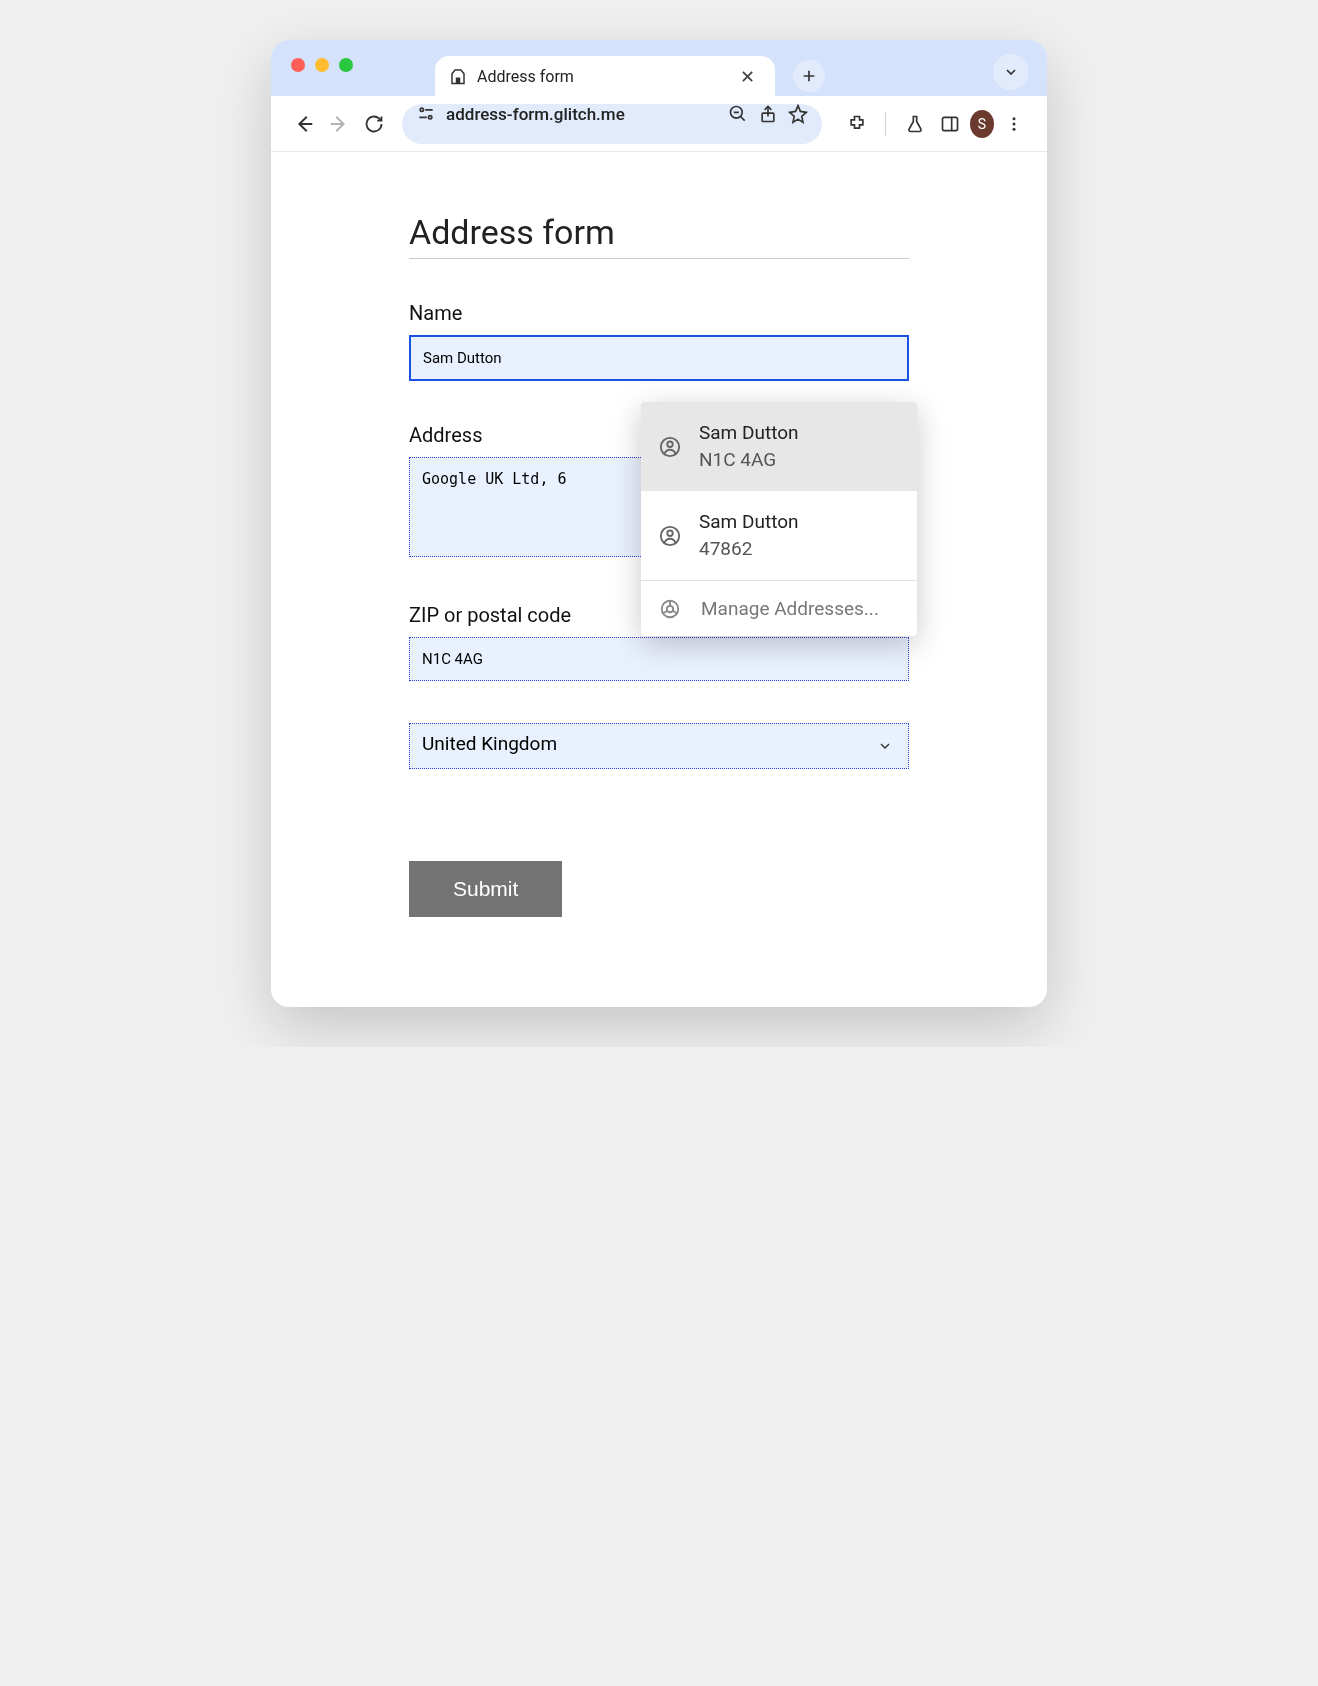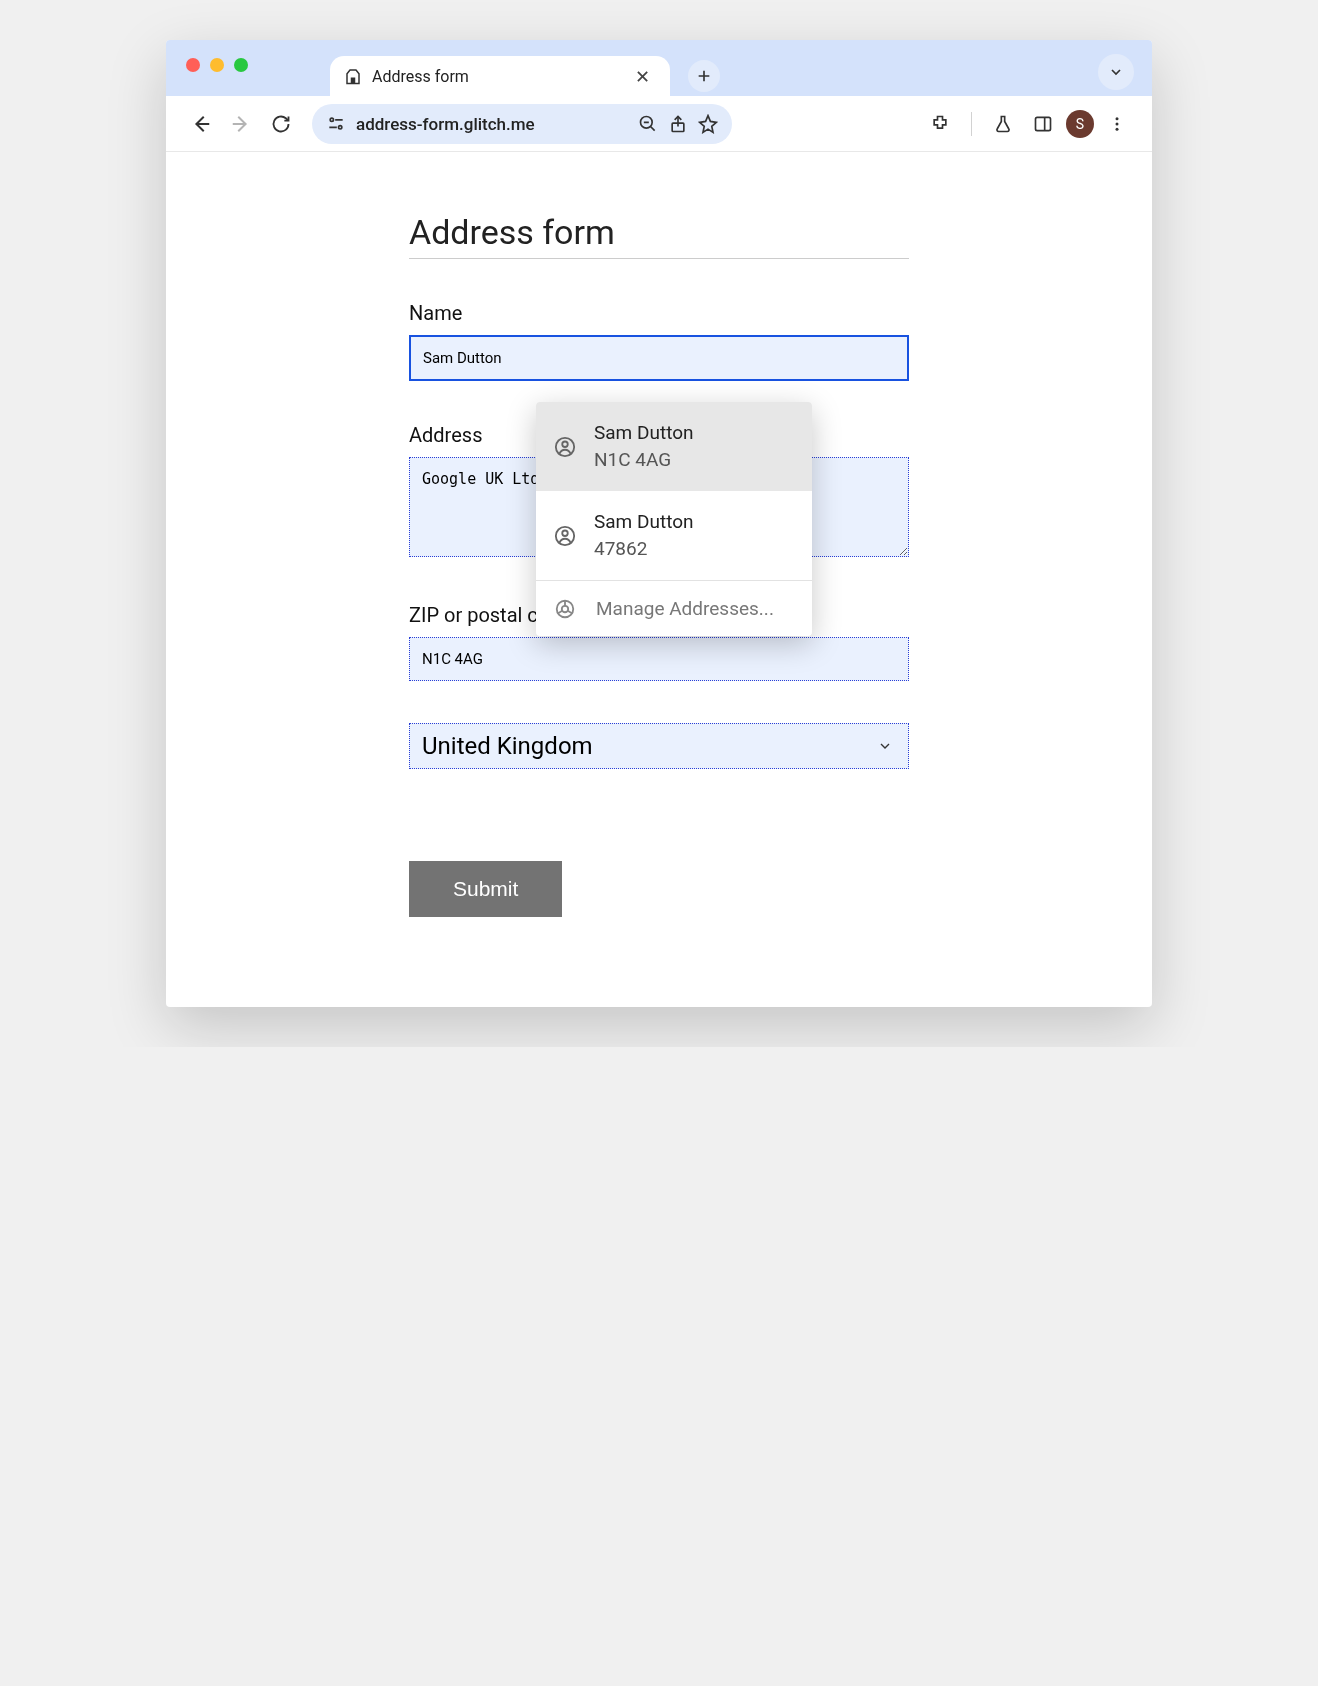--- a/index.html
+++ b/index.html
@@ -5,23 +5,23 @@
   * { box-sizing: border-box; }
   body {
     margin: 0;
     background: #f0f0f0;
     font-family: -apple-system, BlinkMacSystemFont, "Segoe UI", Roboto, Helvetica, Arial, sans-serif;
     display: flex;
     justify-content: center;
     padding: 40px 0;
   }
   .window {
-    width: 986px;
+    width: 776px;
     background: #fff;
-    border-radius: 4px;
+    border-radius: 18px;
     box-shadow: 0 20px 60px rgba(0,0,0,0.18);
     overflow: hidden;
     position: relative;
   }
   
   .titlebar {
     background: #d4e2fb;
     height: 56px;
     display: flex;
     align-items: flex-end;
@@ -79,21 +79,20 @@
     display:flex; align-items:center; justify-content:center;
     border-radius:6px;
     color:#333;
   }
   .tb-btn.dim { color:#b4b4b4; }
   .addrbar {
     background:#e2ebfb;
     border-radius:22px;
     height:40px;
     display:flex;
-    align-items:center;
     padding:0 14px;
     gap:10px;
     margin:0 8px;
     flex:0 0 auto;
     width:420px;
   }
   .addrbar .url { font-size:17px; font-weight:500; color:#222; }
   .spacer { flex:1; }
   .avatar {
     width:28px; height:28px; border-radius:50%;
@@ -133,21 +132,21 @@
     padding:12px 12px;
     font-family:inherit;
   }
   .input[data-focused="true"]{
     border:2px solid #1852e0;
     outline:none;
   }
   .textarea { height:100px; font-family: ui-monospace, Menlo, monospace; font-size:15px; resize:vertical;}
   .select {
     height:46px;
-    font-size:24px;
+    font-size:19px;
     padding:8px 12px;
     appearance:none;
     position:relative;
   }
   .select-wrap{ position:relative; }
   .select-caret{
     position:absolute; right:16px; top:50%; transform:translateY(-50%);
     pointer-events:none;
   }
   .submit {

